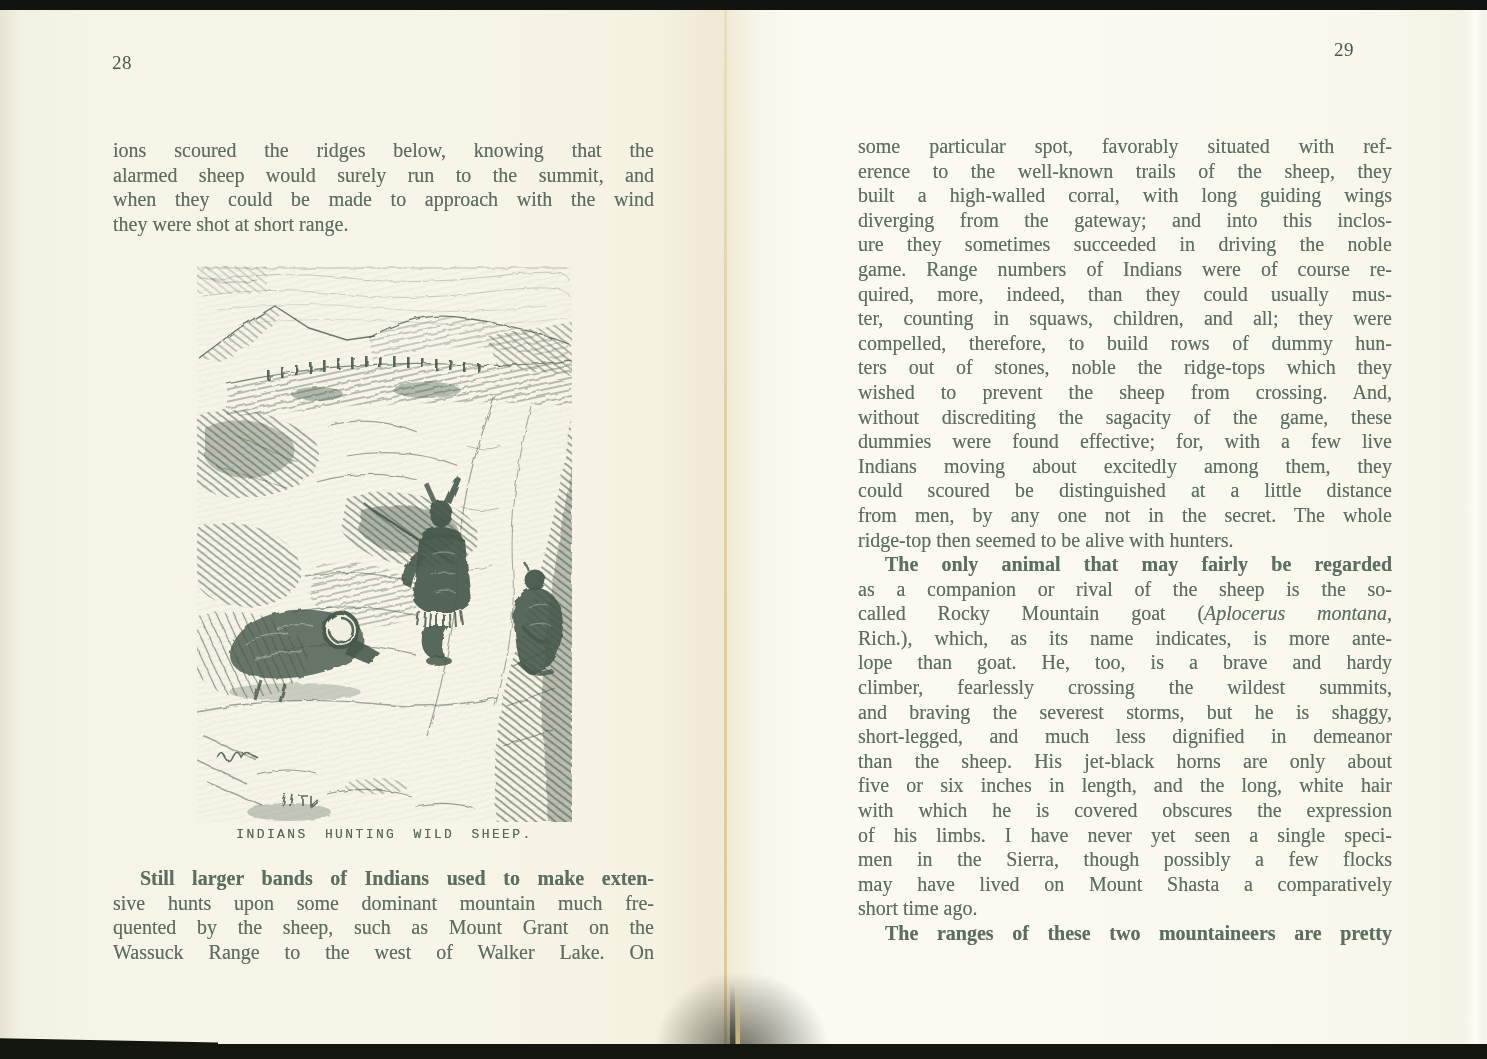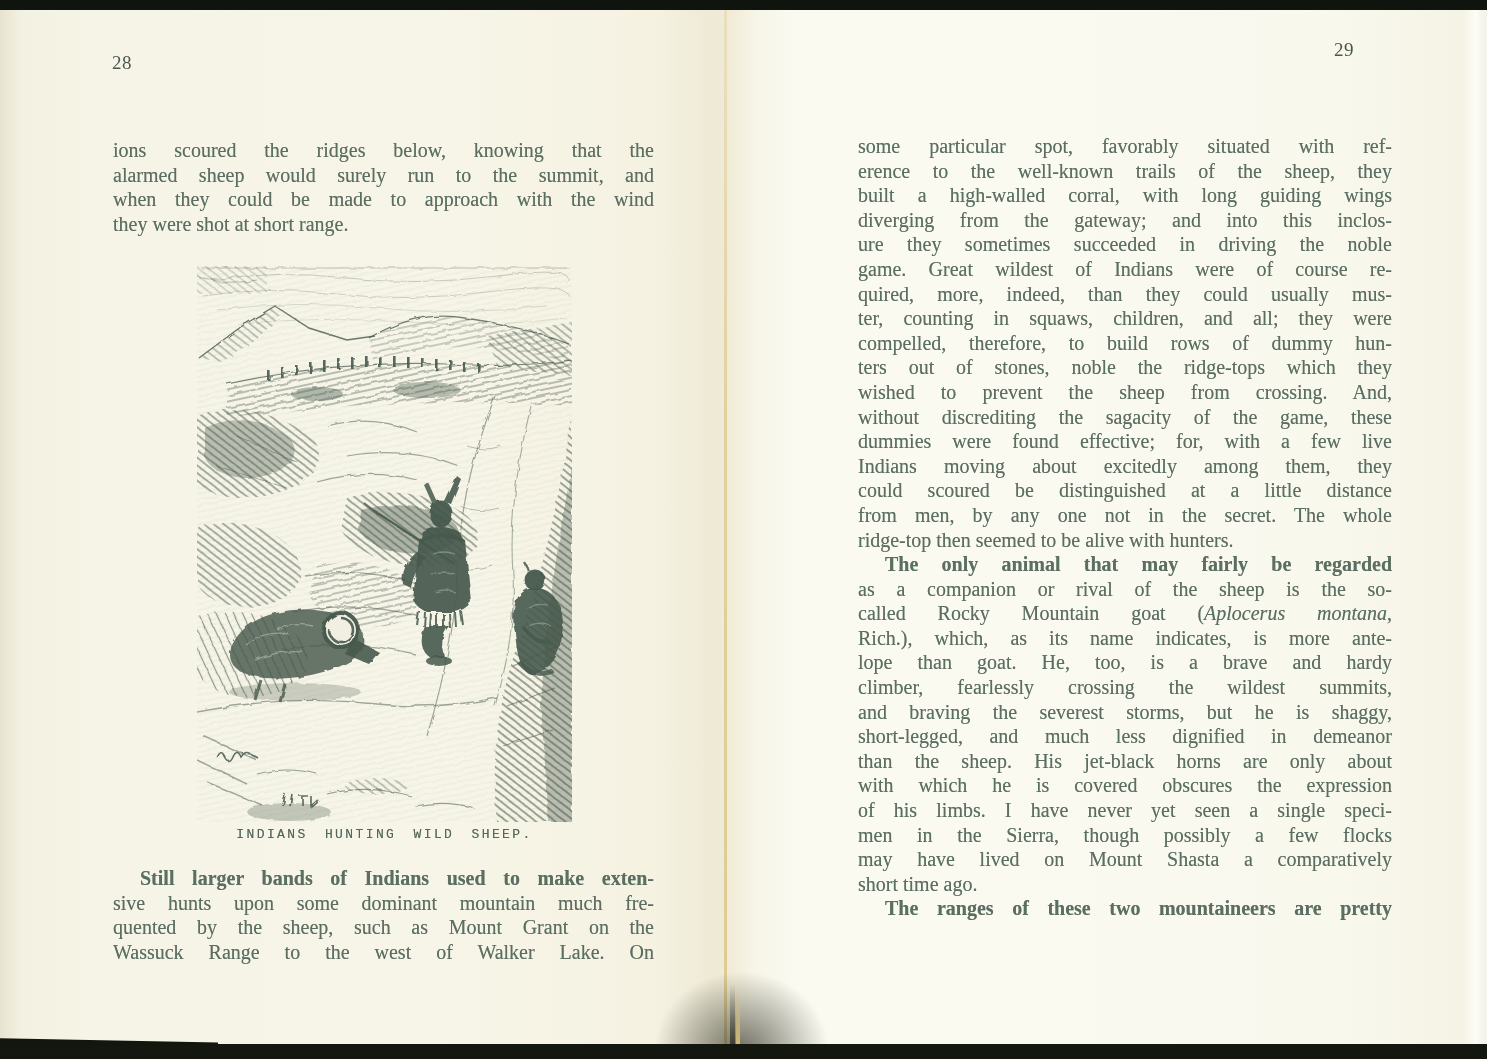--- a/index.html
+++ b/index.html
@@ -252,41 +252,42 @@
   </div>
 
   <div>
     <div class="pagenum right">29</div>
     <div id="right-body" class="textcol">
         <div class="line">some particular spot, favorably situated with ref-</div>
         <div class="line">erence to the well-known trails of the sheep, they</div>
         <div class="line">built a high-walled corral, with long guiding wings</div>
         <div class="line">diverging from the gateway; and into this inclos-</div>
         <div class="line">ure they sometimes succeeded in driving the noble</div>
-        <div class="line">game. Great wildest of Indians were of course re-</div>
+        <div class="line">game. Range numbers of Indians were of course re-</div>
         <div class="line">quired, more, indeed, than they could usually mus-</div>
         <div class="line">ter, counting in squaws, children, and all; they were</div>
         <div class="line">compelled, therefore, to build rows of dummy hun-</div>
         <div class="line">ters out of stones, noble the ridge-tops which they</div>
         <div class="line">wished to prevent the sheep from crossing. And,</div>
         <div class="line">without discrediting the sagacity of the game, these</div>
         <div class="line">dummies were found effective; for, with a few live</div>
         <div class="line">Indians moving about excitedly among them, they</div>
         <div class="line">could scoured be distinguished at a little distance</div>
         <div class="line">from men, by any one not in the secret. The whole</div>
         <div class="line last">ridge-top then seemed to be alive with hunters.</div>
         <div class="line indent">The only animal that may fairly be regarded</div>
         <div class="line">as a companion or rival of the sheep is the so-</div>
         <div class="line"><span>called Rocky Mountain goat (</span><span style="font-style: italic;">Aplocerus montana</span><span>,</span></div>
         <div class="line">Rich.), which, as its name indicates, is more ante-</div>
         <div class="line">lope than goat. He, too, is a brave and hardy</div>
         <div class="line">climber, fearlessly crossing the wildest summits,</div>
         <div class="line">and braving the severest storms, but he is shaggy,</div>
         <div class="line">short-legged, and much less dignified in demeanor</div>
         <div class="line">than the sheep. His jet-black horns are only about</div>
+        <div class="line">five or six inches in length, and the long, white hair</div>
         <div class="line">with which he is covered obscures the expression</div>
         <div class="line">of his limbs. I have never yet seen a single speci-</div>
         <div class="line">men in the Sierra, though possibly a few flocks</div>
         <div class="line">may have lived on Mount Shasta a comparatively</div>
         <div class="line last">short time ago.</div>
         <div class="line indent">The ranges of these two mountaineers are pretty</div>
       </div>
   </div>
 
   <div class="gutter-bottom-shadow"></div>

